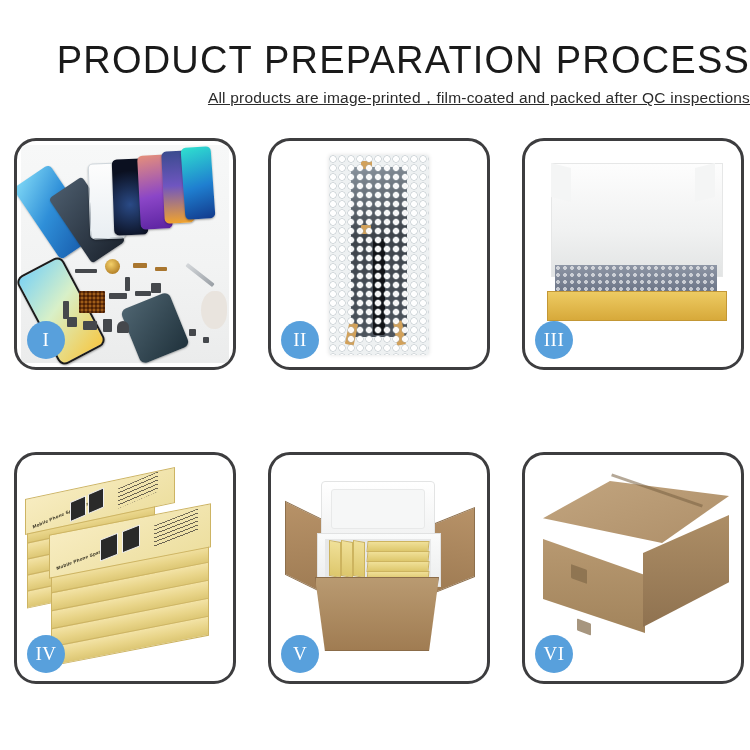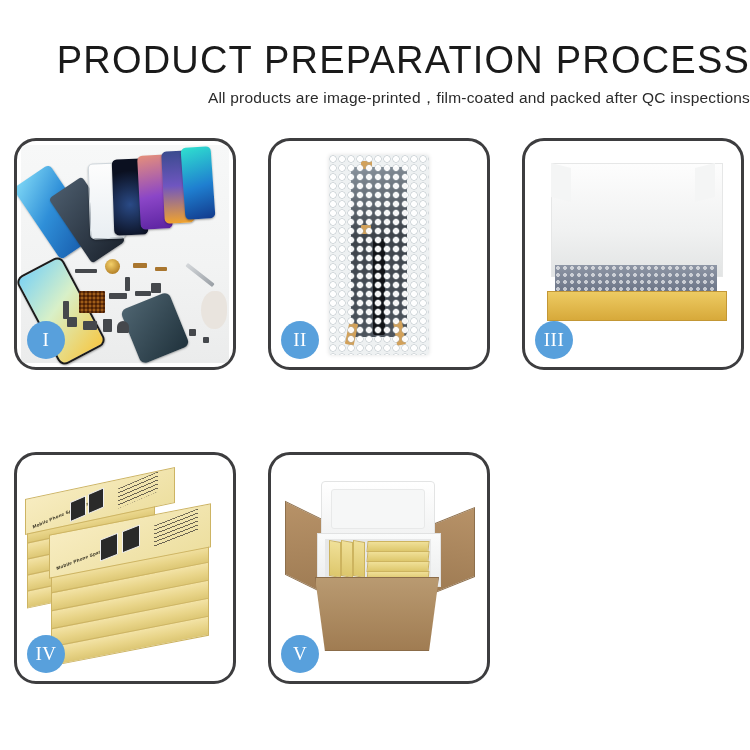--- a/index.html
+++ b/index.html
@@ -41,20 +41,21 @@
     position: absolute;
     left: 0;
     top: 88px;
     width: 750px;
     font-size: 15.5px;
     line-height: 20px;
     letter-spacing: 0.2px;
     color: #2b2b2b;
     font-family: "Liberation Sans", sans-serif;
     white-space: nowrap;
+    text-decoration: underline;
   }
 
   
   #panel-grid {
     position: absolute;
     left: 0;
     top: 0;
     width: 750px;
     height: 750px;
   }
@@ -520,14 +521,26 @@
       <div class="ystrip" style="left:96px; top:86px; width:60px; height:9px; transform:skewX(-6deg);"></div>
       <div class="ystrip" style="left:96px; top:96px; width:60px; height:9px; transform:skewX(-6deg);"></div>
       <div class="ystrip" style="left:96px; top:106px; width:60px; height:9px; transform:skewX(-6deg);"></div>
       <div class="ystrip" style="left:96px; top:116px; width:60px; height:7px; transform:skewX(-6deg);"></div>
 
       <div class="carton-body"></div>
     </div>
     <div class="badge">V</div>
   </div>
 
+  <div class="panel panel-r2 panel-c3">
+    <div class="panel-art">
+      <div class="p6-bg"></div>
+      <div class="c6-top"></div>
+      <div class="c6-left"></div>
+      <div class="c6-right"></div>
+      <div class="c6-seam" style="left:84px; top:34px; width:96px; height:3px; transform:rotate(19deg);"></div>
+      <div class="c6-tab" style="left:46px; top:112px; width:16px; height:14px; transform:skewY(20deg);"></div>
+      <div class="c6-tab" style="left:52px; top:166px; width:14px; height:12px; transform:skewY(20deg);"></div>
+    </div>
+    <div class="badge">VI</div>
+  </div>
 
 </div>
 
 </body></html>

